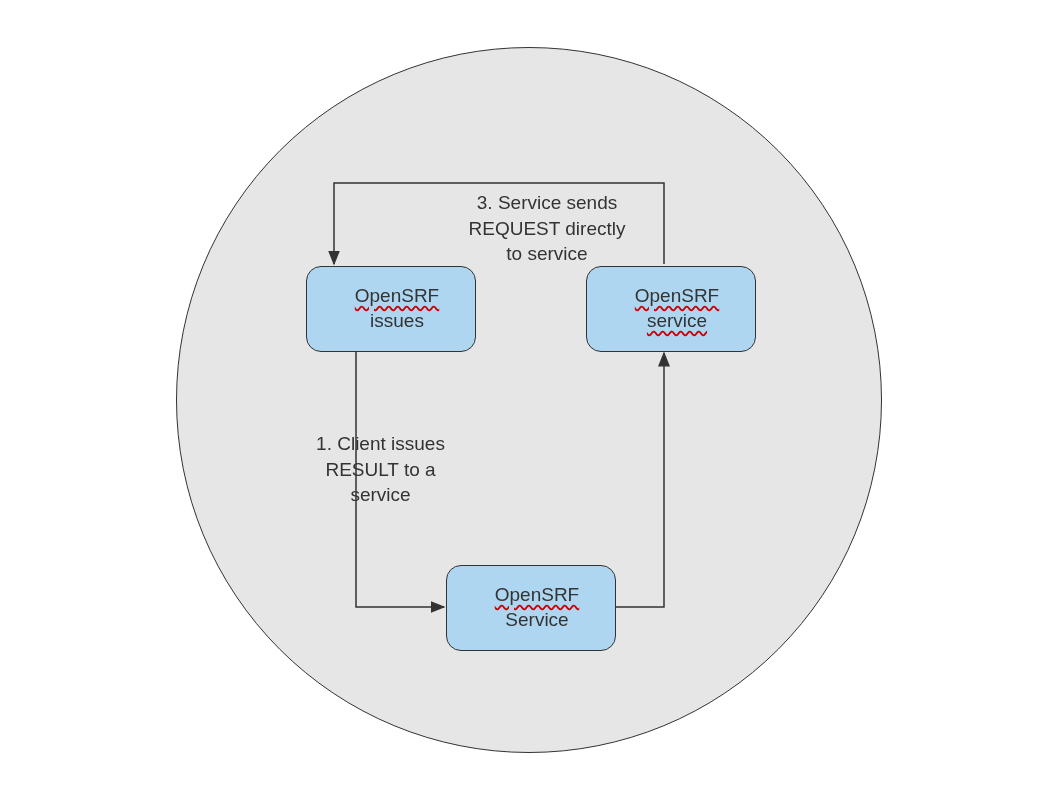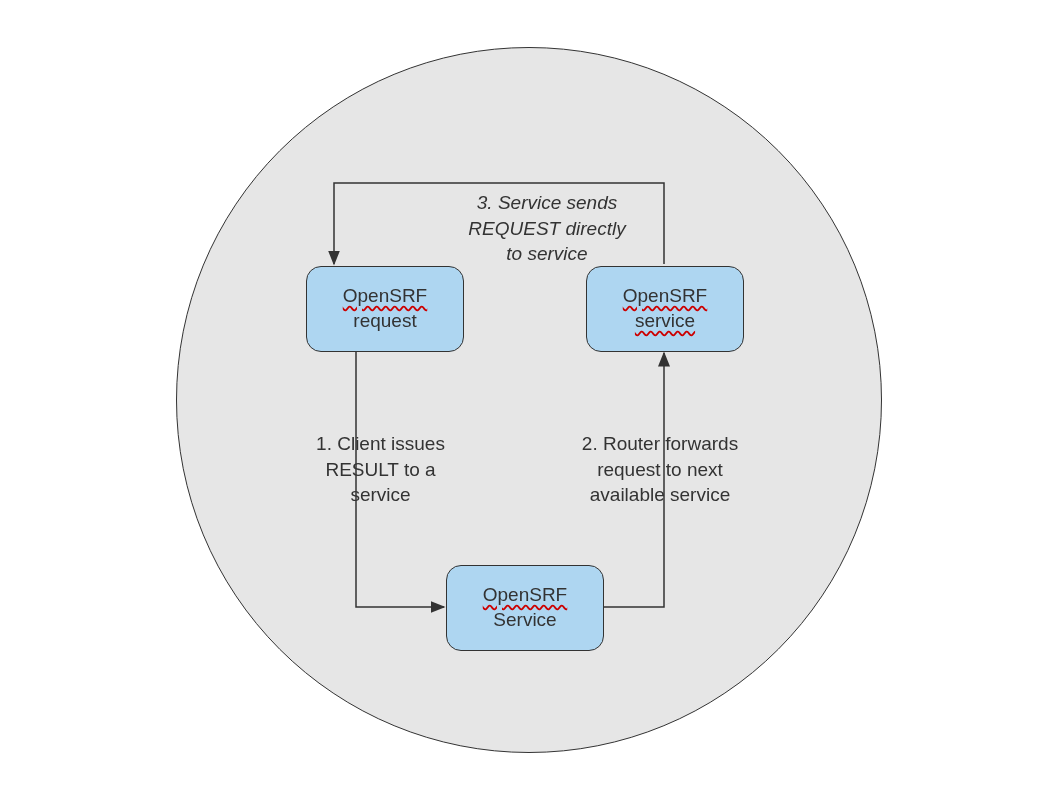--- a/index.html
+++ b/index.html
@@ -30,20 +30,21 @@
       background: #aed6f1;
       border: 1.5px solid #333;
       border-radius: 15px;
       display: flex;
       flex-direction: column;
       align-items: center;
       justify-content: center;
       font-size: 19px;
       color: #333;
       line-height: 1.3;
+      padding-left: 12px;
     }
     .node-client {
       left: 306px;
       top: 266px;
       width: 156px;
       height: 84px;
     }
     .node-service {
       left: 586px;
       top: 266px;
@@ -71,21 +72,20 @@
     }
     .label-2 {
       left: 555px;
       top: 431px;
       width: 210px;
     }
     .label-3 {
       left: 432px;
       top: 190px;
       width: 230px;
-      font-style: italic;
     }
     .spell-underline {
       text-decoration: underline;
       text-decoration-style: wavy;
       text-decoration-color: #cc0000;
       text-underline-offset: 3px;
     }
     svg.arrows {
       position: absolute;
       left: 0;
@@ -110,43 +110,38 @@
 
     <path d="M 356 352 L 356 607 L 444 607" stroke="#333" stroke-width="1.5" fill="none" marker-end="url(#arrowhead)"></path>
 
     <path d="M 604 607 L 664 607 L 664 353" stroke="#333" stroke-width="1.5" fill="none" marker-end="url(#arrowhead)"></path>
 
     <path d="M 664 264 L 664 183 L 334 183 L 334 264" stroke="#333" stroke-width="1.5" fill="none" marker-end="url(#arrowhead)"></path>
   </svg>
 
   <div class="node node-client">
     <span class="spell-underline">OpenSRF</span>
-    <span>request</span>
+    <span>issues</span>
   </div>
 
   <div class="node node-service">
     <span class="spell-underline">OpenSRF</span>
     <span class="spell-underline">service</span>
   </div>
 
   <div class="node node-router">
     <span class="spell-underline">OpenSRF</span>
     <span>Service</span>
   </div>
 
   <div class="label label-1">
     <span>1. Client issues</span><br>
     <span>RESULT to a</span><br>
     <span>service</span>
   </div>
 
-  <div class="label label-2">
-    <span>2. Router forwards</span><br>
-    <span>request to next</span><br>
-    <span>available service</span>
-  </div>
 
   <div class="label label-3">
     <span>3. Service sends</span><br>
     <span>REQUEST directly</span><br>
     <span>to service</span>
   </div>
 </div>
 
 </body></html>

